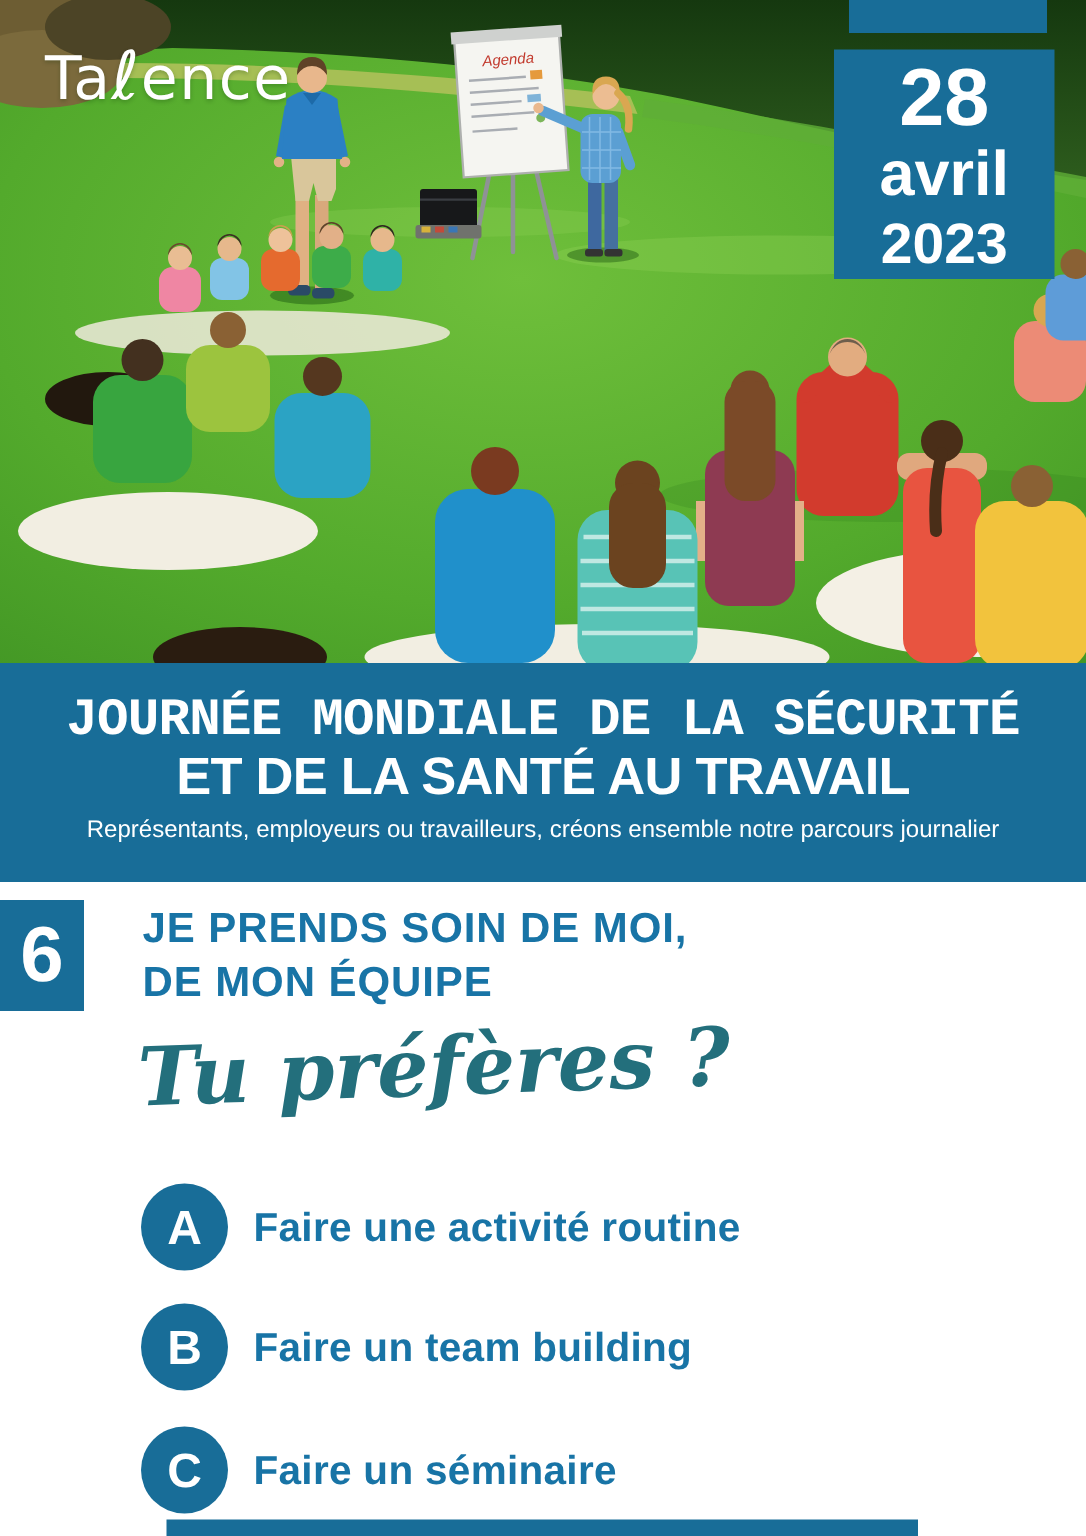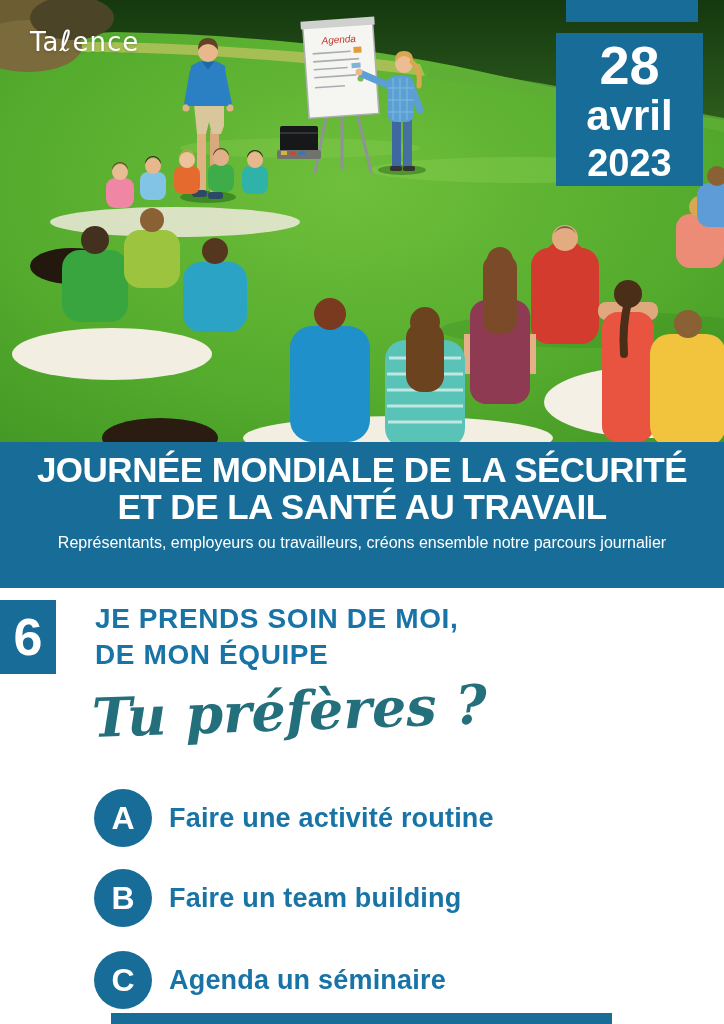--- a/index.html
+++ b/index.html
@@ -7,21 +7,21 @@
   .poster{
     position:relative;width:724px;height:1024px;margin:0 auto;
     background:#ffffff;overflow:hidden;
     font-family:"Liberation Sans",sans-serif;
   }
   
   .photo{position:absolute;left:0;top:0;width:724px;height:442px;}
   .photo svg{display:block;}
   .logo{
     position:absolute;left:30px;top:24px;color:#ffffff;
-    font-family:"DejaVu Sans",sans-serif;font-size:26px;font-weight:500;
+    font-family:"DejaVu Sans",sans-serif;font-size:40px;font-weight:500;
     letter-spacing:1px;text-shadow:0 1px 3px rgba(0,40,0,.25);
   }
   .logo .loop{font-style:italic;font-size:1.12em;}
   .badge-strip{
     position:absolute;top:0;right:26px;width:132px;height:22px;
     background:var(--primary-blue,#186d98);
   }
   .badge{
     position:absolute;top:33px;right:21px;width:147px;height:153px;
     background:var(--primary-blue,#186d98);color:#ffffff;
@@ -30,21 +30,21 @@
   }
   .badge .day{font-size:54px;font-weight:700;}
   .badge .month{font-size:42px;font-weight:700;margin-top:3px;text-align:right;}
   .badge .year{font-size:38px;font-weight:700;margin-top:7px;}
   
   .banner{
     position:absolute;top:442px;left:0;width:724px;height:146px;
     background:var(--primary-blue,#186d98);color:#ffffff;text-align:center;
   }
   .banner .t{font-size:35px;font-weight:700;line-height:37px;letter-spacing:-0.5px;white-space:nowrap;}
-  .banner .t1{padding-top:9px;}
+  .banner .t1{padding-top:20px;font-family:Liberation Mono, monospace;}
   .banner .sub{font-size:16px;line-height:21px;margin-top:7px;white-space:nowrap;font-weight:400;}
   
   .section-num{
     position:absolute;left:0;top:600px;width:56px;height:74px;
     background:var(--primary-blue,#186d98);color:#ffffff;
     display:flex;align-items:center;justify-content:center;
     font-size:52px;font-weight:700;
   }
   .heading{
     position:absolute;left:95px;top:601px;
@@ -307,17 +307,17 @@
   <div class="option opt-a">
     <div class="opt-circle">A</div>
     <div class="opt-label">Faire une activité routine</div>
   </div>
   <div class="option opt-b">
     <div class="opt-circle">B</div>
     <div class="opt-label">Faire un team building</div>
   </div>
   <div class="option opt-c">
     <div class="opt-circle">C</div>
-    <div class="opt-label">Agenda un séminaire</div>
+    <div class="opt-label">Faire un séminaire</div>
   </div>
 
   <div class="bottom-bar"></div>
 </div>
 
 </body></html>

